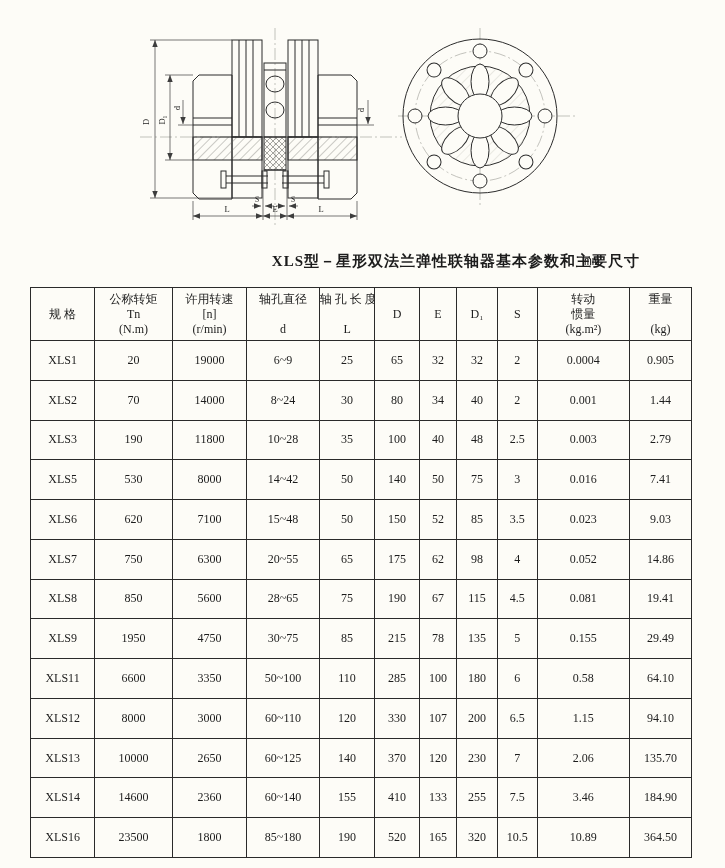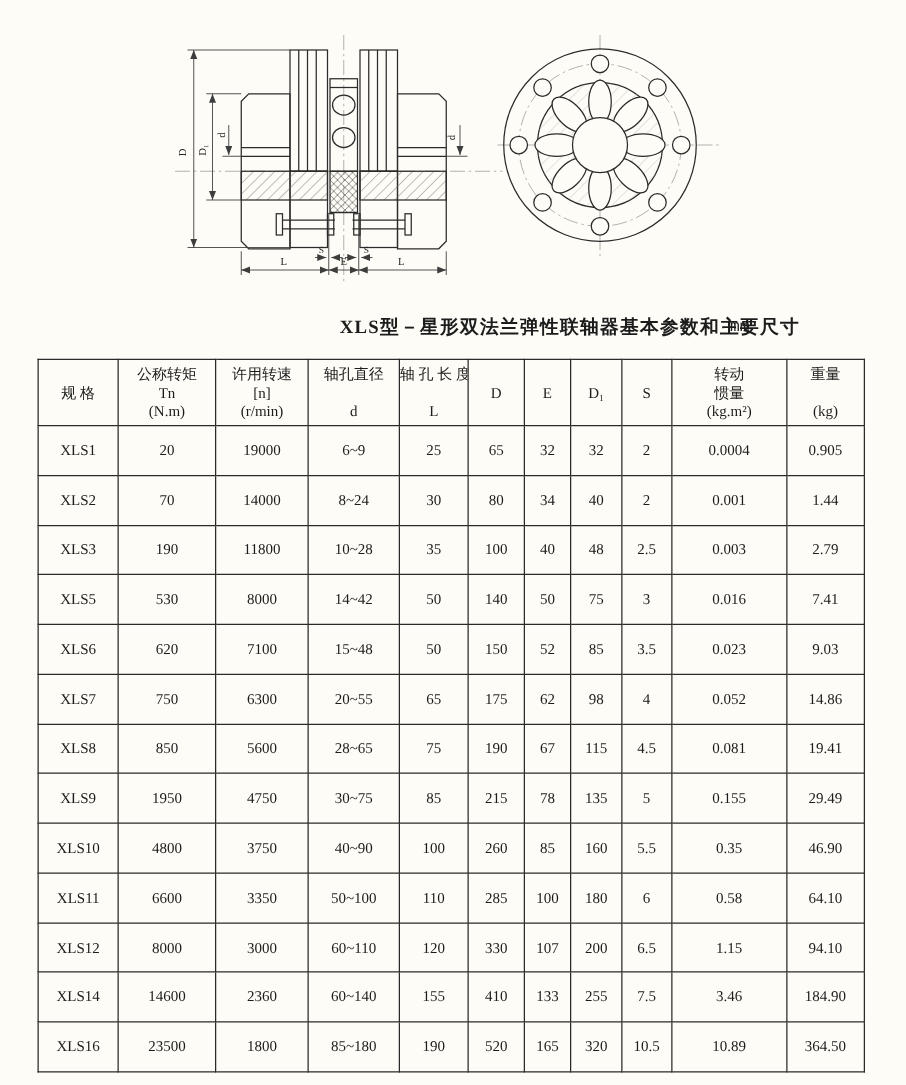--- a/index.html
+++ b/index.html
@@ -357,33 +357,20 @@
         <td>30~75</td>
         <td>85</td>
         <td>215</td>
         <td>78</td>
         <td>135</td>
         <td>5</td>
         <td>0.155</td>
         <td>29.49</td>
       </tr>
       <tr>
-        <td>XLS10</td>
-        <td>4800</td>
-        <td>3750</td>
-        <td>40~90</td>
-        <td>100</td>
-        <td>260</td>
-        <td>85</td>
-        <td>160</td>
-        <td>5.5</td>
-        <td>0.35</td>
-        <td>46.90</td>
-      </tr>
-      <tr>
         <td>XLS11</td>
         <td>6600</td>
         <td>3350</td>
         <td>50~100</td>
         <td>110</td>
         <td>285</td>
         <td>100</td>
         <td>180</td>
         <td>6</td>
         <td>0.58</td>
@@ -396,20 +383,33 @@
         <td>60~110</td>
         <td>120</td>
         <td>330</td>
         <td>107</td>
         <td>200</td>
         <td>6.5</td>
         <td>1.15</td>
         <td>94.10</td>
       </tr>
       <tr>
+        <td>XLS13</td>
+        <td>10000</td>
+        <td>2650</td>
+        <td>60~125</td>
+        <td>140</td>
+        <td>370</td>
+        <td>120</td>
+        <td>230</td>
+        <td>7</td>
+        <td>2.06</td>
+        <td>135.70</td>
+      </tr>
+      <tr>
         <td>XLS14</td>
         <td>14600</td>
         <td>2360</td>
         <td>60~140</td>
         <td>155</td>
         <td>410</td>
         <td>133</td>
         <td>255</td>
         <td>7.5</td>
         <td>3.46</td>

